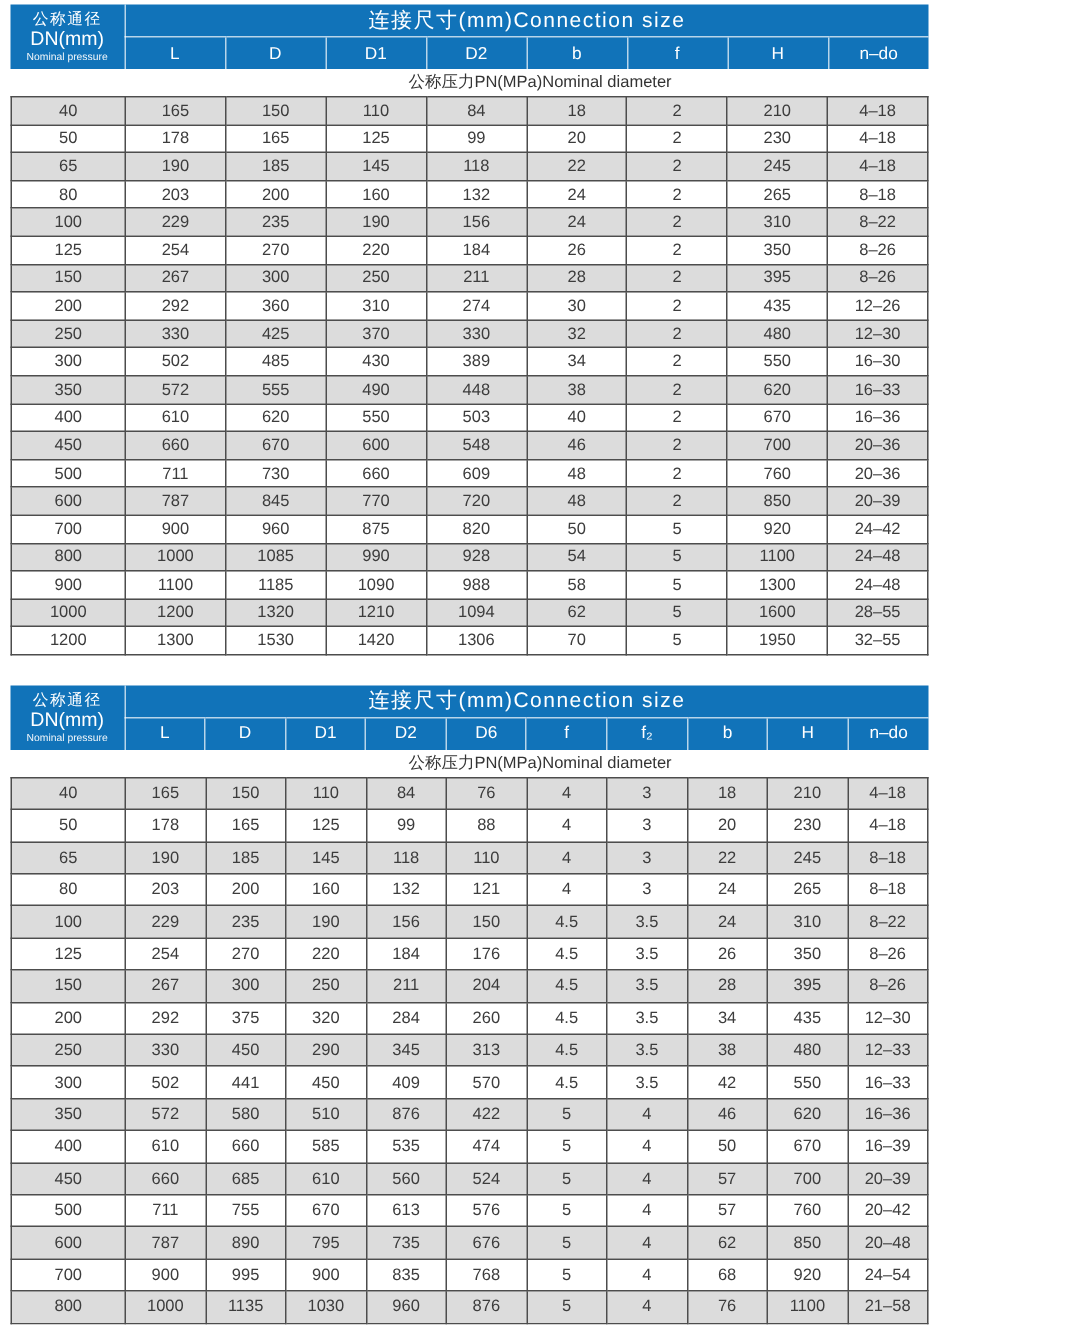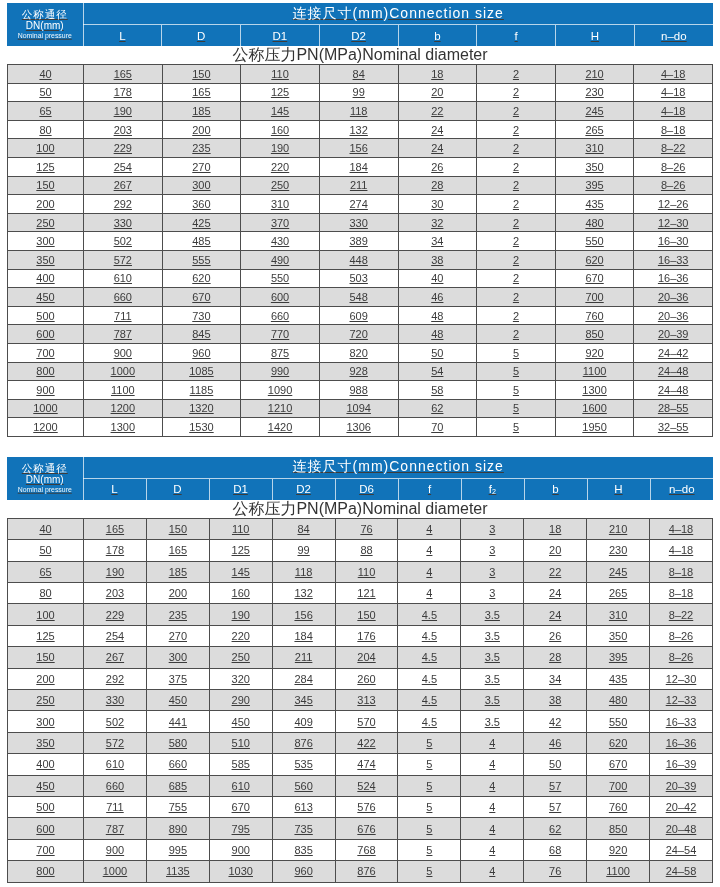--- a/index.html
+++ b/index.html
@@ -2,37 +2,37 @@
 <html><head>
 <meta charset="utf-8">
 <style>
   html,body{margin:0;padding:0;background:#fff;}
   body{width:720px;font-family:"Liberation Sans","DejaVu Sans",sans-serif;color:#3c3c3c;}
   .page{width:706px;margin:0 auto;padding-top:3px;}
 
   .tbl-block{margin-bottom:0;}
   .tbl-block + .tbl-block{margin-top:20px;}
 
-  table{border-collapse:collapse;table-layout:fixed;width:706px;text-decoration:underline;}
+  table{border-collapse:collapse;table-layout:fixed;width:612px;}
   col.c-dn{width:76px;}
 
   
   table.hdr{background:#1173b9;}
   table.hdr th{color:#fff;font-weight:normal;padding:0;vertical-align:middle;text-align:center;}
   th.corner{height:42px;line-height:1.15;}
   th.corner .zh{font-size:10.5px;display:block;letter-spacing:1px;}
-  th.corner .dn{font-size:10px;display:block;}
+  th.corner .dn{font-size:13px;display:block;}
   th.corner .en{font-size:7.5px;display:block;opacity:.95;transform:scale(.92);}
   th.span-head{height:21px;font-size:14px;letter-spacing:1px;}
   tr.letters th{height:21px;font-size:11.5px;border-top:1px solid rgba(255,255,255,.7);border-left:1px solid rgba(255,255,255,.7);}
   th.corner{border-right:1px solid rgba(255,255,255,.7);}
   tr.letters th:first-child{border-left:none;}
 
   
-  .subheader{height:18px;line-height:18px;text-align:center;font-size:16px;color:#333;}
+  .subheader{height:18px;line-height:18px;text-align:center;font-size:11px;color:#333;}
 
   
   table.body td{border:1px solid #4d4d4d;text-align:center;font-size:11px;padding:0;}
   table.body.t1 td{height:17.6px;}
   table.body.t2 td{height:20.4px;}
   tr.stripe td{background:#dcdcdc;}
 </style>
 </head>
 <body>
 
@@ -576,19 +576,19 @@
             <td>800</td>
             <td>1000</td>
             <td>1135</td>
             <td>1030</td>
             <td>960</td>
             <td>876</td>
             <td>5</td>
             <td>4</td>
             <td>76</td>
             <td>1100</td>
-            <td>24–58</td>
+            <td>21–58</td>
           </tr>
         </tbody>
     </table>
   </div>
 
 </div>
 
 </body></html>

